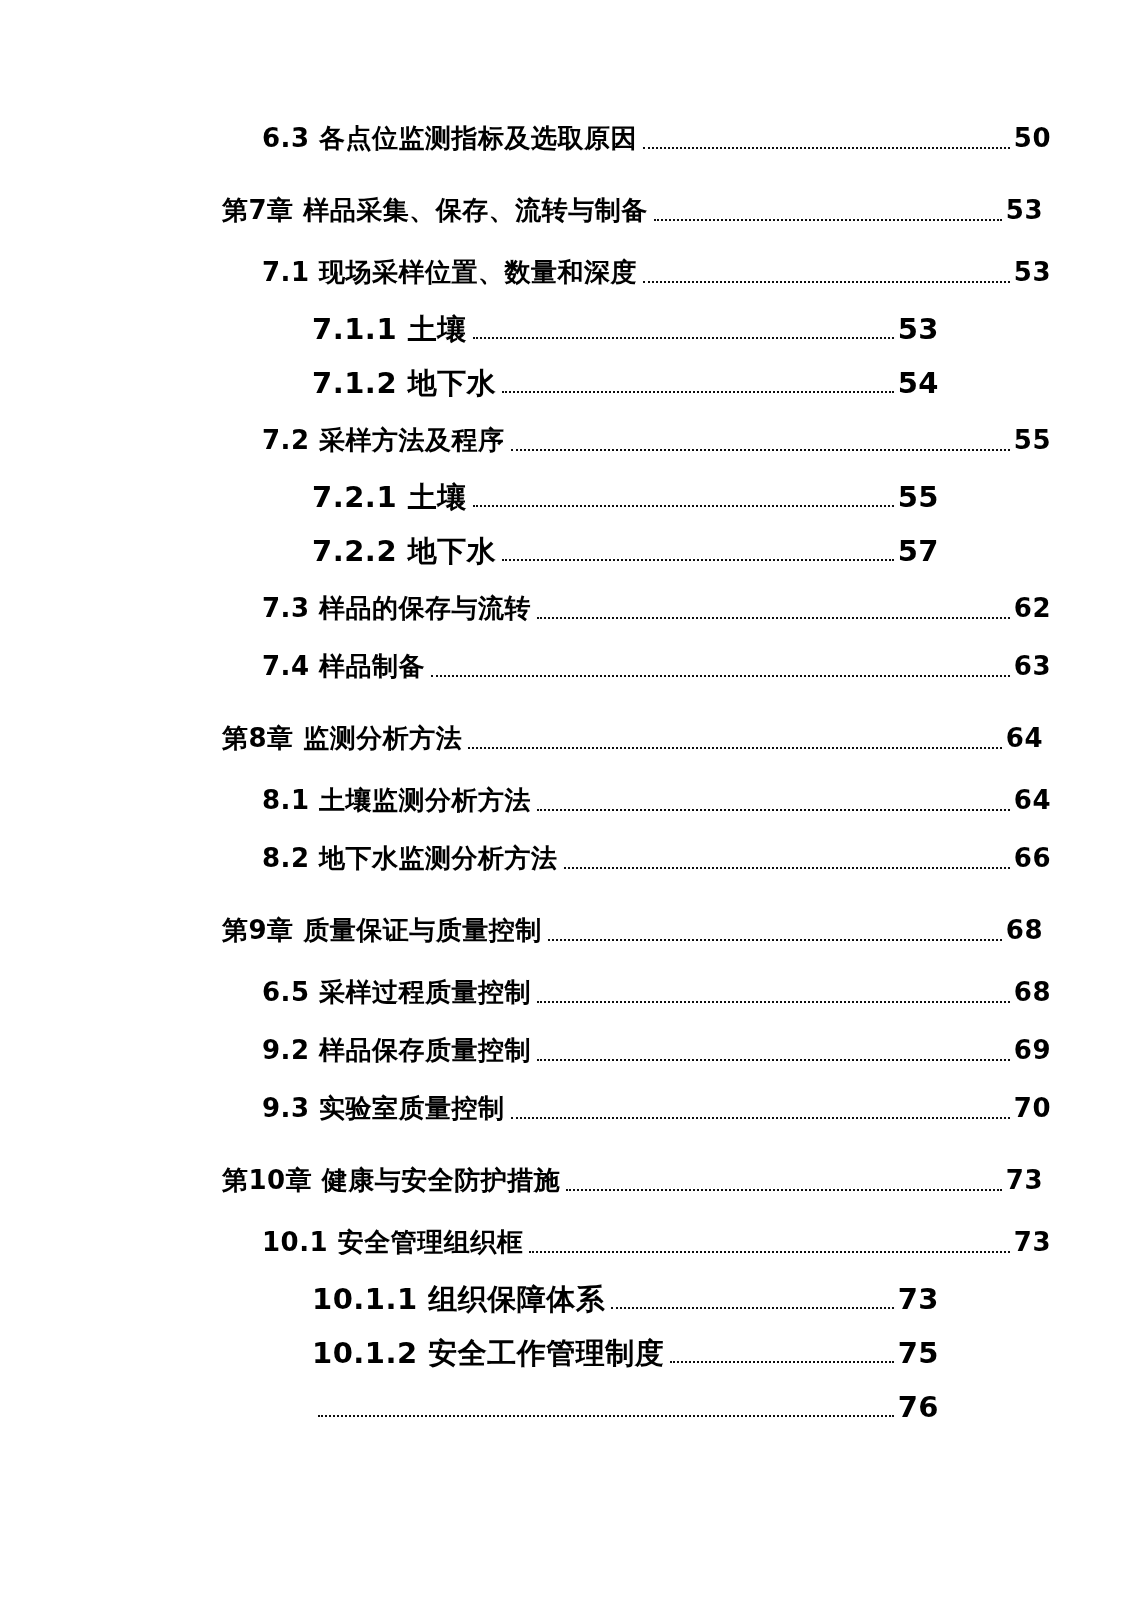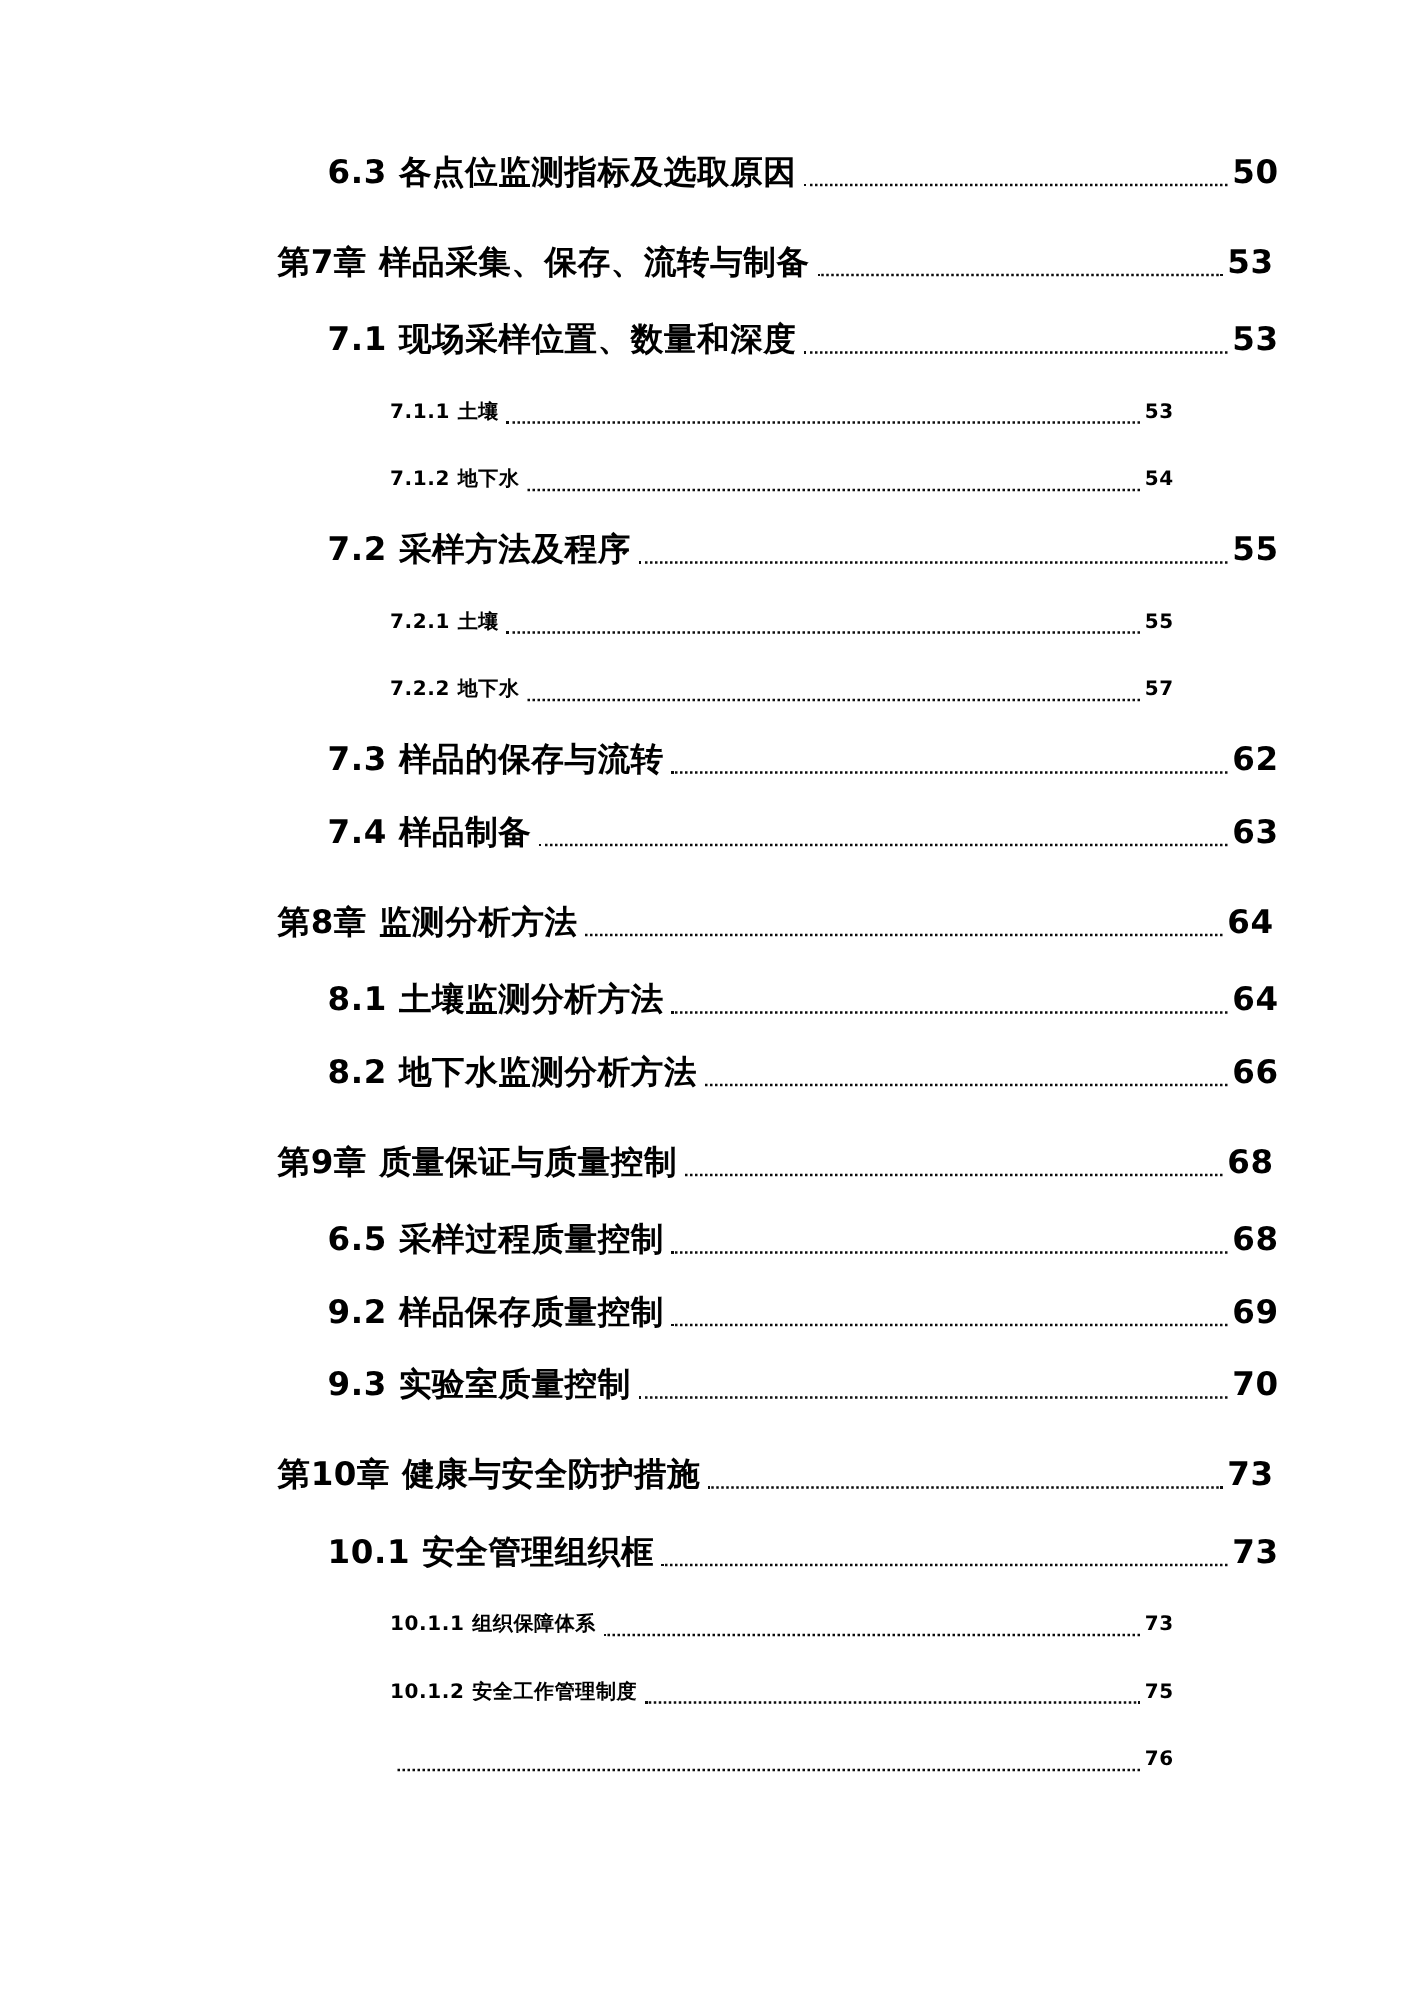--- a/index.html
+++ b/index.html
@@ -50,41 +50,41 @@
     text-align: right;
     letter-spacing: 0.5px;
   }
 
   
   .lvl1 {
     font-size: 26px;
     font-weight: bold;
     line-height: 36px;
     padding-left: 222px;
-    padding-right: 112px;
+    padding-right: 88px;
     margin-top: 36px;
     margin-bottom: 26px;
   }
   .lvl1 .toc-page { font-weight: bold; }
 
   
   .lvl2 {
     font-size: 26px;
     font-weight: bold;
     line-height: 36px;
     padding-left: 262px;
-    padding-right: 108px;
+    padding-right: 80px;
     margin-top: 22px;
     margin-bottom: 22px;
   }
   .lvl2 .toc-page { font-weight: bold; text-align: right; }
 
   
   .lvl3 {
-    font-size: 16px;
+    font-size: 29px;
     font-weight: bold;
     line-height: 34px;
     padding-left: 312px;
     padding-right: 192px;
     margin-top: 20px;
     margin-bottom: 20px;
   }
   .lvl3 .toc-page { font-weight: bold; }
 
   .spacer-first { margin-top: 0; }

